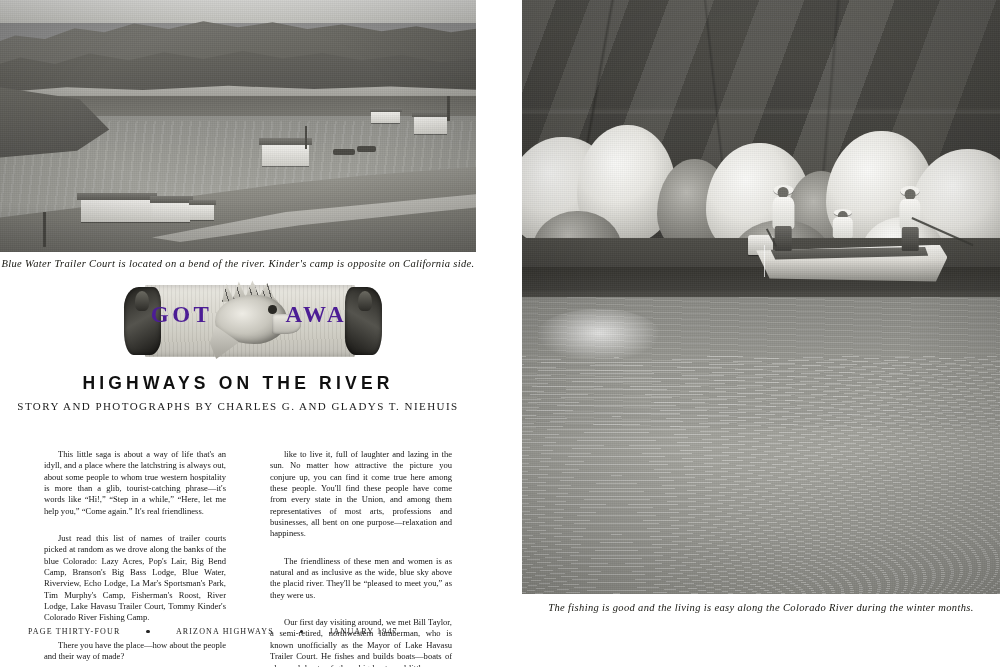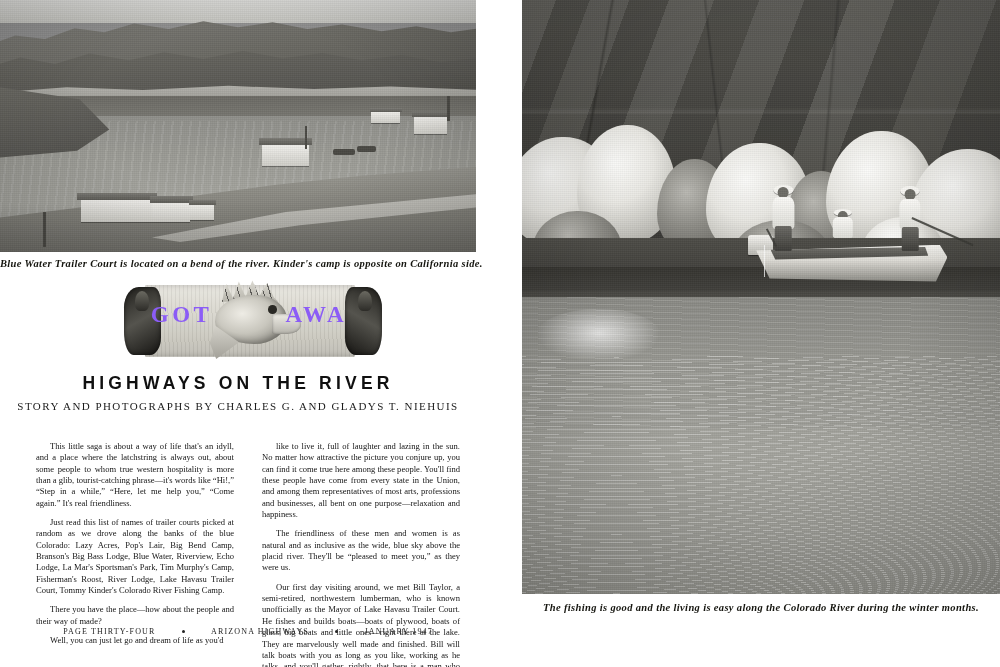--- a/index.html
+++ b/index.html
@@ -222,21 +222,20 @@
   
   .caption {
     position: absolute;
     font-family: "Liberation Serif", serif;
     font-style: italic;
     font-size: 10.5px;
     letter-spacing: .35px;
     color: #15150f;
     text-align: center;
     white-space: nowrap;
-    font-weight: bold;
   }
   #caption-river { left: 0px; top: 258px; width: 476px; }
   #caption-fishing { left: 522px; top: 602px; width: 478px; }
 
   
   #sign-got-away {
     position: absolute;
     left: 102px; top: 282px; width: 296px; height: 78px;
   }
   .plank {
@@ -246,21 +245,21 @@
         rgba(0,0,0,.05) 0 1px, rgba(255,255,255,.05) 1px 4px),
       linear-gradient(#e7e5de, #d2d0c7 55%, #bdbbb2 100%);
     clip-path: polygon(7% 0%, 93% 0%, 100% 50%, 93% 100%, 7% 100%, 0% 50%);
     box-shadow: inset 0 0 6px rgba(0,0,0,.22);
   }
   .sign-word {
     position: absolute; top: 42%; transform: translateY(-50%);
     font-family: "Liberation Serif", serif;
     font-size: 23px; font-weight: 700;
     letter-spacing: 3.5px;
-    color: #8b5cf6;
+    color: #4c1d95;
   }
   #sign-got { left: 16.5%; }
   #sign-away { left: 62%; }
   .hand {
     position: absolute; top: 6%; width: 12.5%; height: 88%;
     background: linear-gradient(150deg, #2b2a26 10%, #55544e 48%, #1f1e1b 92%);
     border-radius: 40% 22% 30% 26% / 30% 22% 26% 34%;
     box-shadow: inset 0 0 5px rgba(0,0,0,.6);
   }
   #hand-left { left: 7.5%; }
@@ -328,32 +327,32 @@
     width: 214px;
     font-family: "Liberation Serif", serif;
     font-size: 8.55px;
     line-height: 11.35px;
     text-align: justify;
     color: #141414;
     -webkit-hyphens: none; hyphens: none;
   }
   #col-left  { left: 28px; }
   #col-right { left: 254px; }
-  .col p { margin: 8px; text-indent: 14px; }
+  .col p { margin: 16px; text-indent: 14px; }
 
   
   #footer {
     position: absolute; left: 28px; top: 627px; width: 440px;
     font-family: "Liberation Serif", serif;
     font-size: 8px;
     letter-spacing: 1.15px;
     color: #242424;
     display: flex;
     align-items: center;
-    justify-content: center;
+    justify-content: flex-start;
     gap: 0;
   }
   #footer .seg { white-space: nowrap; }
   #footer .dot {
     display:inline-block; width:3.5px; height:3.5px; border-radius:50%;
     background:#242424; margin: 0 26px;
   }
 </style>
 </head>
 <body>

